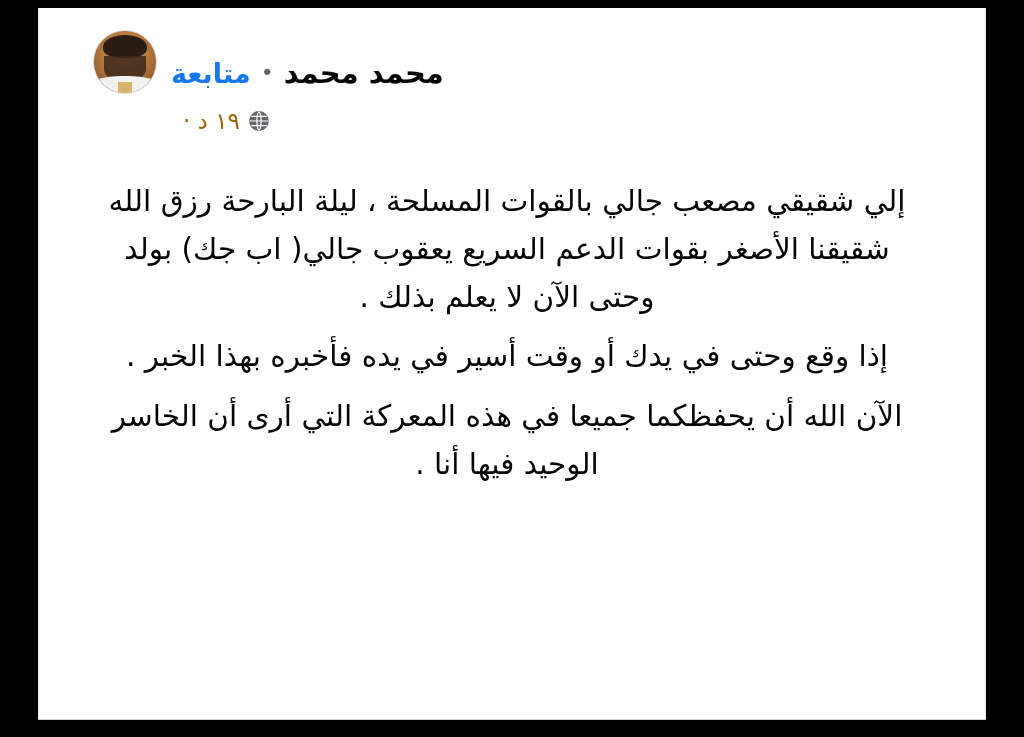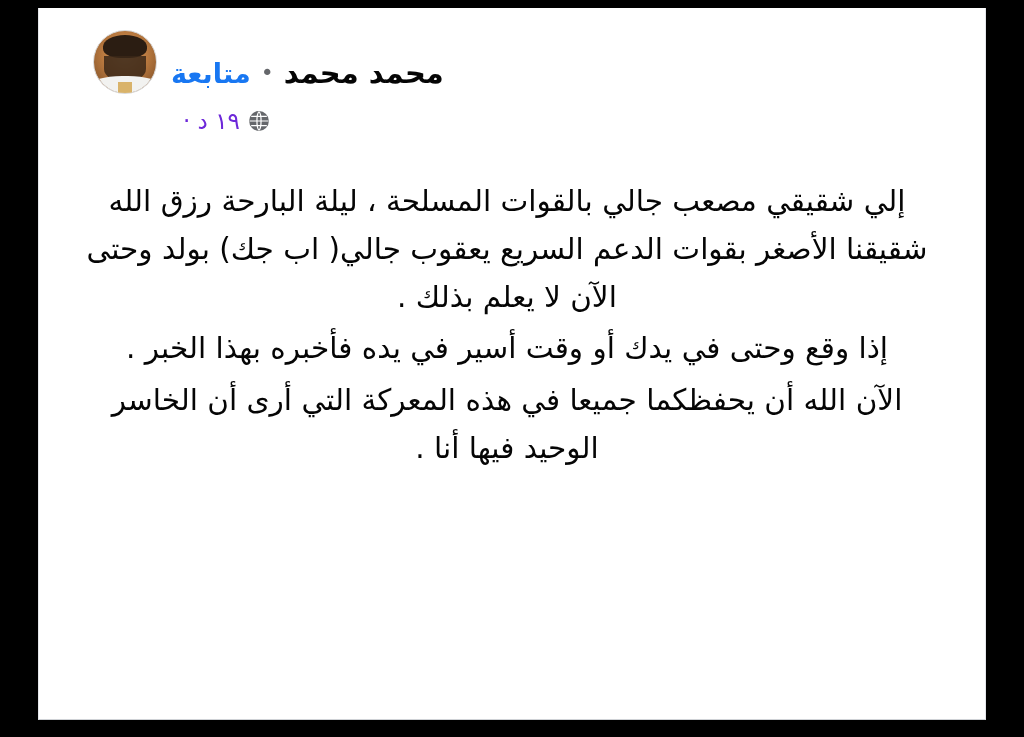--- a/index.html
+++ b/index.html
@@ -125,42 +125,42 @@
     display: flex;
     flex-direction: row;
     align-items: center;
     justify-content: flex-end;
     gap: 8px;
     margin-top: 14px;
     padding-left: 110px;
   }
   .meta-time {
     font-size: 23px;
-    color: #6d28d9;
+    color: #a16207;
     font-weight: normal;
   }
   .globe-icon {
     width: 22px;
     height: 22px;
     display: inline-block;
     line-height: 0;
   }
   
   .post-body {
     margin-top: 44px;
     padding: 0 18px 0 8px;
     text-align: center;
     direction: rtl;
     font-size: 29.5px;
     line-height: 1.62;
     color: #050505;
     font-family: "DejaVu Sans", "Liberation Sans", sans-serif;
   }
   .post-body p {
-    margin: 4px;
+    margin: 12px;
     padding: 0;
   }
   .post-body p + p {
     margin-top: 0px;
   }
 </style>
 </head>
 <body>
 
 <div class="screen">

